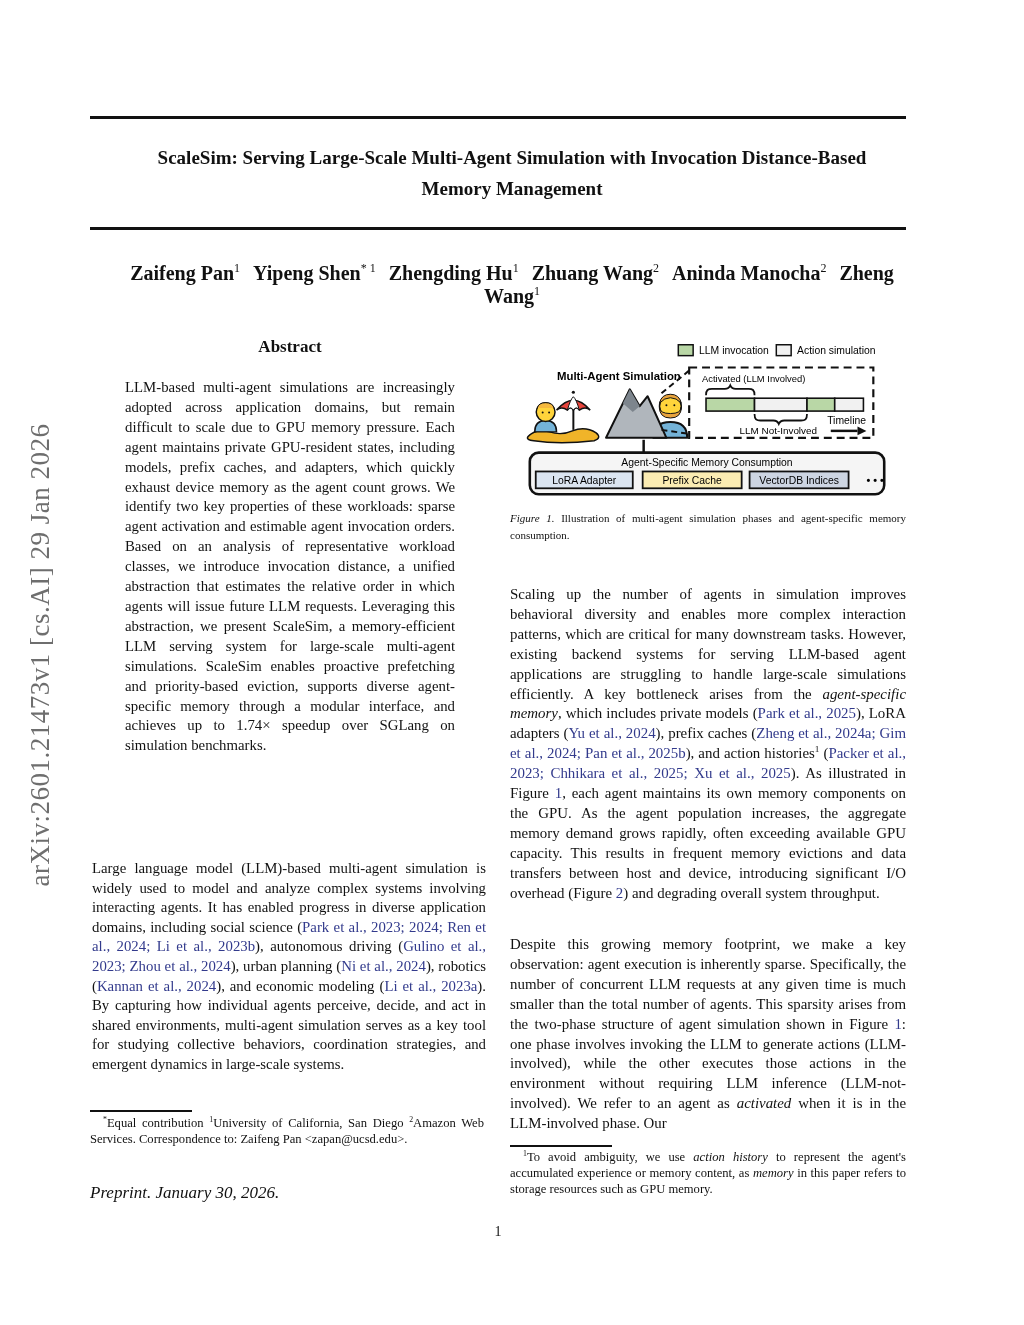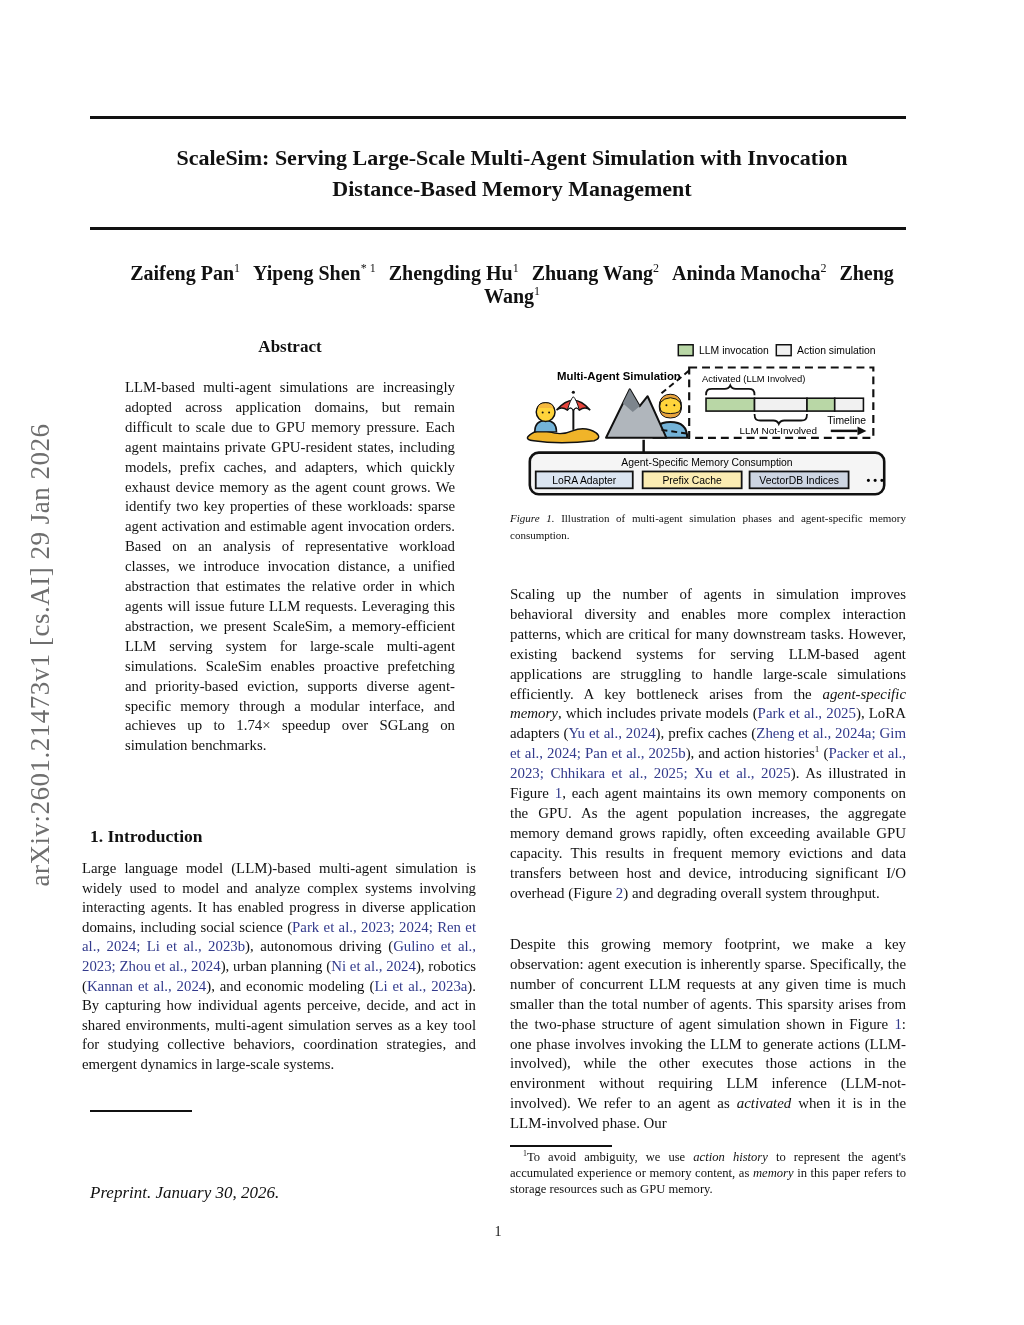--- a/index.html
+++ b/index.html
@@ -20,21 +20,21 @@
     transform:translate(-50%,-50%) rotate(-90deg);
     white-space:nowrap;
     font-size:27px;color:#6e6e6e;
     letter-spacing:0.5px;
   }
   .rule{position:absolute;left:90px;width:816px;height:3px;background:#111;}
   .rule-top{top:116px;}
   .rule-mid{top:227px;}
   .paper-title{
     position:absolute;left:132px;top:142px;width:760px;
-    text-align:center;font-size:22px;font-weight:700;line-height:31px;
+    text-align:center;font-size:19px;font-weight:700;line-height:31px;
   }
   .authors{
     position:absolute;left:104px;top:262px;width:816px;
     text-align:center;font-weight:700;font-size:20px;line-height:23px;
   }
   .authors sup{font-weight:400;font-size:60%;}
   sup{font-size:62%;line-height:0;}
   .seg-cite{color:var(--citation);}
   .seg-i{font-style:italic;}
   .seg-gap{display:inline-block;width:13px;}
@@ -44,21 +44,21 @@
   }
   .abstract-body{
     position:absolute;left:125px;top:378px;width:330px;
     font-size:14.8px;line-height:19.9px;text-align:justify;
   }
   .intro-heading{
     position:absolute;left:90px;top:826px;width:394px;
     font-size:17.5px;font-weight:700;
   }
   .intro-body{
-    position:absolute;left:82px;top:859px;width:394px;
+    position:absolute;left:92px;top:859px;width:394px;
     font-size:14.8px;line-height:19.6px;text-align:justify;
   }
   .fn-rule{position:absolute;height:1.5px;background:#111;}
   .fn-rule-left{left:90px;top:1110px;width:102px;}
   .fn-rule-right{left:510px;top:1145px;width:102px;}
   .footnote{
     position:absolute;font-size:12.6px;line-height:15.8px;text-align:justify;
     text-indent:13px;
   }
   .footnote-left{left:90px;top:1116px;width:394px;}
@@ -94,24 +94,24 @@
 
   <div class="rule rule-mid"></div>
 
   <div class="authors">
     <div><span class="seg-name">Zaifeng Pan</span><sup class="seg-sup">1</sup><span class="seg-gap"></span><span class="seg-name">Yipeng Shen</span><sup class="seg-sup">* 1</sup><span class="seg-gap"></span><span class="seg-name">Zhengding Hu</span><sup class="seg-sup">1</sup><span class="seg-gap"></span><span class="seg-name">Zhuang Wang</span><sup class="seg-sup">2</sup><span class="seg-gap"></span><span class="seg-name">Aninda Manocha</span><sup class="seg-sup">2</sup><span class="seg-gap"></span><span class="seg-name">Zheng Wang</span><sup class="seg-sup">1</sup></div>
   </div>
 
   <div class="abstract-heading">Abstract</div>
   <div class="abstract-body">LLM-based multi-agent simulations are increasingly adopted across application domains, but remain difficult to scale due to GPU memory pressure. Each agent maintains private GPU-resident states, including models, prefix caches, and adapters, which quickly exhaust device memory as the agent count grows. We identify two key properties of these workloads: sparse agent activation and estimable agent invocation orders. Based on an analysis of representative workload classes, we introduce invocation distance, a unified abstraction that estimates the relative order in which agents will issue future LLM requests. Leveraging this abstraction, we present ScaleSim, a memory-efficient LLM serving system for large-scale multi-agent simulations. ScaleSim enables proactive prefetching and priority-based eviction, supports diverse agent-specific memory through a modular interface, and achieves up to 1.74× speedup over SGLang on simulation benchmarks.</div>
 
-  <div class="intro-heading">1. Introduction</div>
   <div class="intro-body"><span class="seg-plain">Large language model (LLM)-based multi-agent simulation is widely used to model and analyze complex systems involving interacting agents. It has enabled progress in diverse application domains, including social science (</span><span class="seg-cite">Park et al., 2023; 2024; Ren et al., 2024; Li et al., 2023b</span><span class="seg-plain">), autonomous driving (</span><span class="seg-cite">Gulino et al., 2023; Zhou et al., 2024</span><span class="seg-plain">), urban planning (</span><span class="seg-cite">Ni et al., 2024</span><span class="seg-plain">), robotics (</span><span class="seg-cite">Kannan et al., 2024</span><span class="seg-plain">), and economic modeling (</span><span class="seg-cite">Li et al., 2023a</span><span class="seg-plain">). By capturing how individual agents perceive, decide, and act in shared environments, multi-agent simulation serves as a key tool for studying collective behaviors, coordination strategies, and emergent dynamics in large-scale systems.</span></div>
 
   <div class="fn-rule fn-rule-left"></div>
+  <div class="footnote footnote-left"><sup class="seg-sup">*</sup><span class="seg-plain">Equal contribution </span><sup class="seg-sup">1</sup><span class="seg-plain">University of California, San Diego </span><sup class="seg-sup">2</sup><span class="seg-plain">Amazon Web Services. Correspondence to: Zaifeng Pan &lt;zapan@ucsd.edu&gt;.</span></div>
   <div class="preprint-line">Preprint. January 30, 2026.</div>
 
   <svg class="figure1" viewBox="0 0 400 172" xmlns="http://www.w3.org/2000/svg">
 
     <rect x="170" y="11" width="15" height="11" stroke="#111" stroke-width="1.5" fill="#b9d7a6"></rect>
     <text class="figtext" x="191" y="20.5" font-size="10.5">LLM invocation</text>
     <rect x="269" y="11" width="15" height="11" stroke="#111" stroke-width="1.5" fill="#f1f1f1"></rect>
     <text class="figtext" x="290" y="20.5" font-size="10.5">Action simulation</text>
 
     <text class="figtext" x="110" y="47" font-size="11.5" font-weight="600" text-anchor="middle">Multi-Agent Simulation</text>

